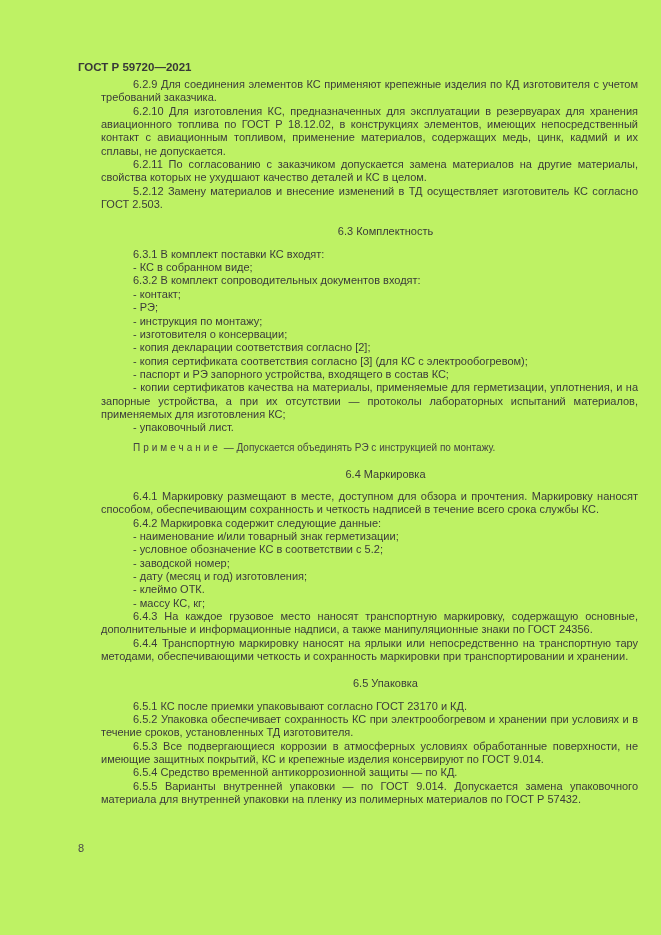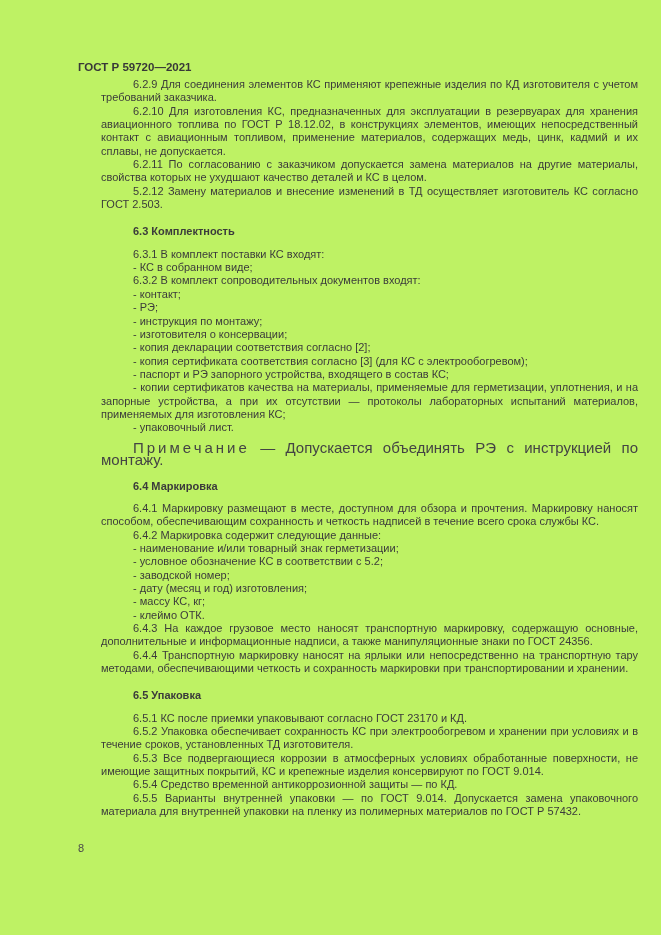--- a/index.html
+++ b/index.html
@@ -32,28 +32,28 @@
     font-size: 11px;
     line-height: 13.35px;
     text-align: justify;
     margin-left: 23px;
   }
   .para {
     text-indent: 32px;
     margin: 0;
   }
   .heading {
-    font-weight: bold;
+    font-weight: normal;
     text-indent: 32px;
     margin: 14px 0 9px 0;
-    text-align: left;
+    text-align: center;
   }
   .note {
     text-indent: 32px;
-    font-size: 15px;
+    font-size: 10px;
     line-height: 12px;
     margin: 7px 0 8px 0;
     color: #444444;
   }
   .note-label {
     letter-spacing: 3px;
   }
   .page-number {
     position: absolute;
     left: 78px;
@@ -87,22 +87,22 @@
       <div class="para">- копии сертификатов качества на материалы, применяемые для герметизации, уплотнения, и на запорные устройства, а при их отсутствии — протоколы лабораторных испытаний материалов, применяемых для изготовления КС;</div>
       <div class="para">- упаковочный лист.</div>
       <div class="note"><span class="note-label">Примечание</span> —  Допускается объединять РЭ с инструкцией по монтажу.</div>
       <div class="heading">6.4 Маркировка</div>
       <div class="para">6.4.1 Маркировку размещают в месте, доступном для обзора и прочтения. Маркировку наносят способом, обеспечивающим сохранность и четкость надписей в течение всего срока службы КС.</div>
       <div class="para">6.4.2 Маркировка содержит следующие данные:</div>
       <div class="para">- наименование и/или товарный знак герметизации;</div>
       <div class="para">- условное обозначение КС в соответствии с 5.2;</div>
       <div class="para">- заводской номер;</div>
       <div class="para">- дату (месяц и год) изготовления;</div>
+      <div class="para">- клеймо ОТК.</div>
       <div class="para">- массу КС, кг;</div>
-      <div class="para">- клеймо ОТК.</div>
       <div class="para">6.4.3 На каждое грузовое место наносят транспортную маркировку, содержащую основные, дополнительные и информационные надписи, а также манипуляционные знаки по ГОСТ 24356.</div>
       <div class="para">6.4.4 Транспортную маркировку наносят на ярлыки или непосредственно на транспортную тару методами, обеспечивающими четкость и сохранность маркировки при транспортировании и хранении.</div>
       <div class="heading">6.5 Упаковка</div>
       <div class="para">6.5.1 КС после приемки упаковывают согласно ГОСТ 23170 и КД.</div>
       <div class="para">6.5.2 Упаковка обеспечивает сохранность КС при электрообогревом и хранении при условиях и в течение сроков, установленных ТД изготовителя.</div>
       <div class="para">6.5.3 Все подвергающиеся коррозии в атмосферных условиях обработанные поверхности, не имеющие защитных покрытий, КС и крепежные изделия консервируют по ГОСТ 9.014.</div>
       <div class="para">6.5.4 Средство временной антикоррозионной защиты — по КД.</div>
       <div class="para">6.5.5 Варианты внутренней упаковки — по ГОСТ 9.014. Допускается замена упаковочного материала для внутренней упаковки на пленку из полимерных материалов по ГОСТ Р 57432.</div>
     </div>
 

